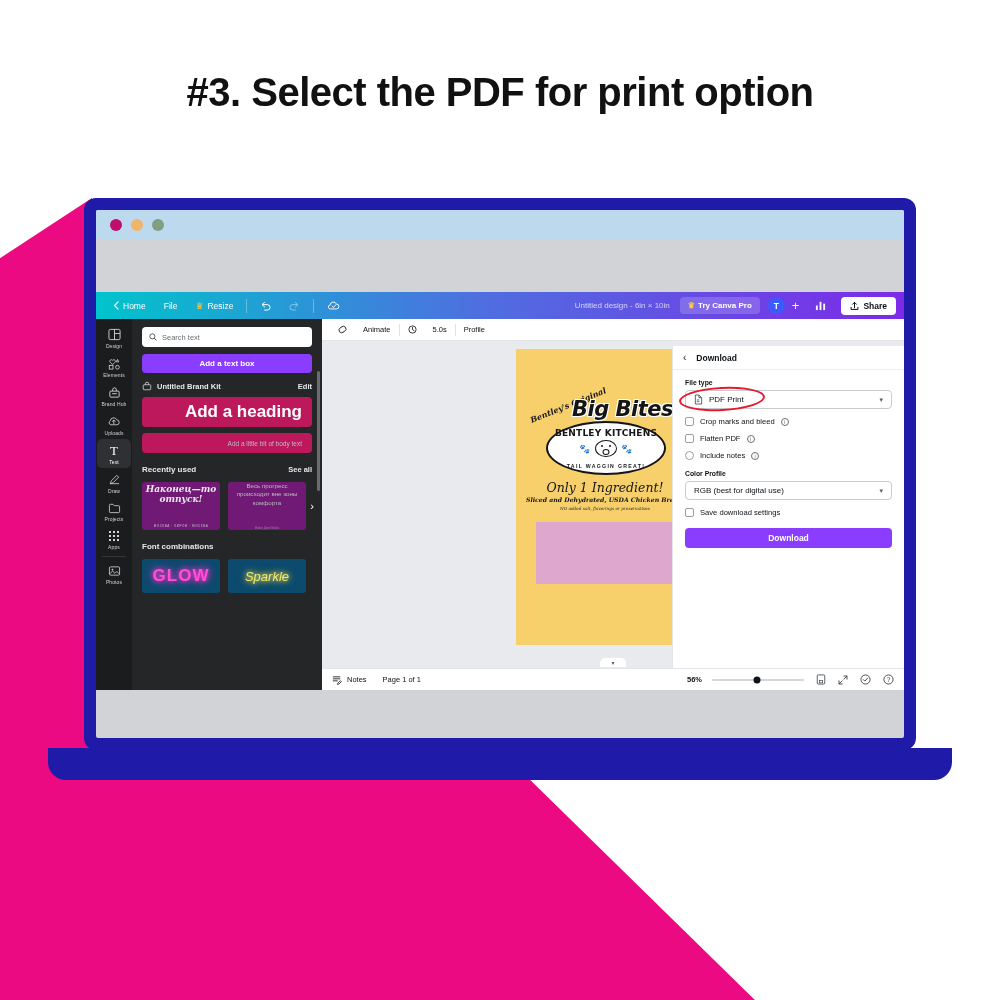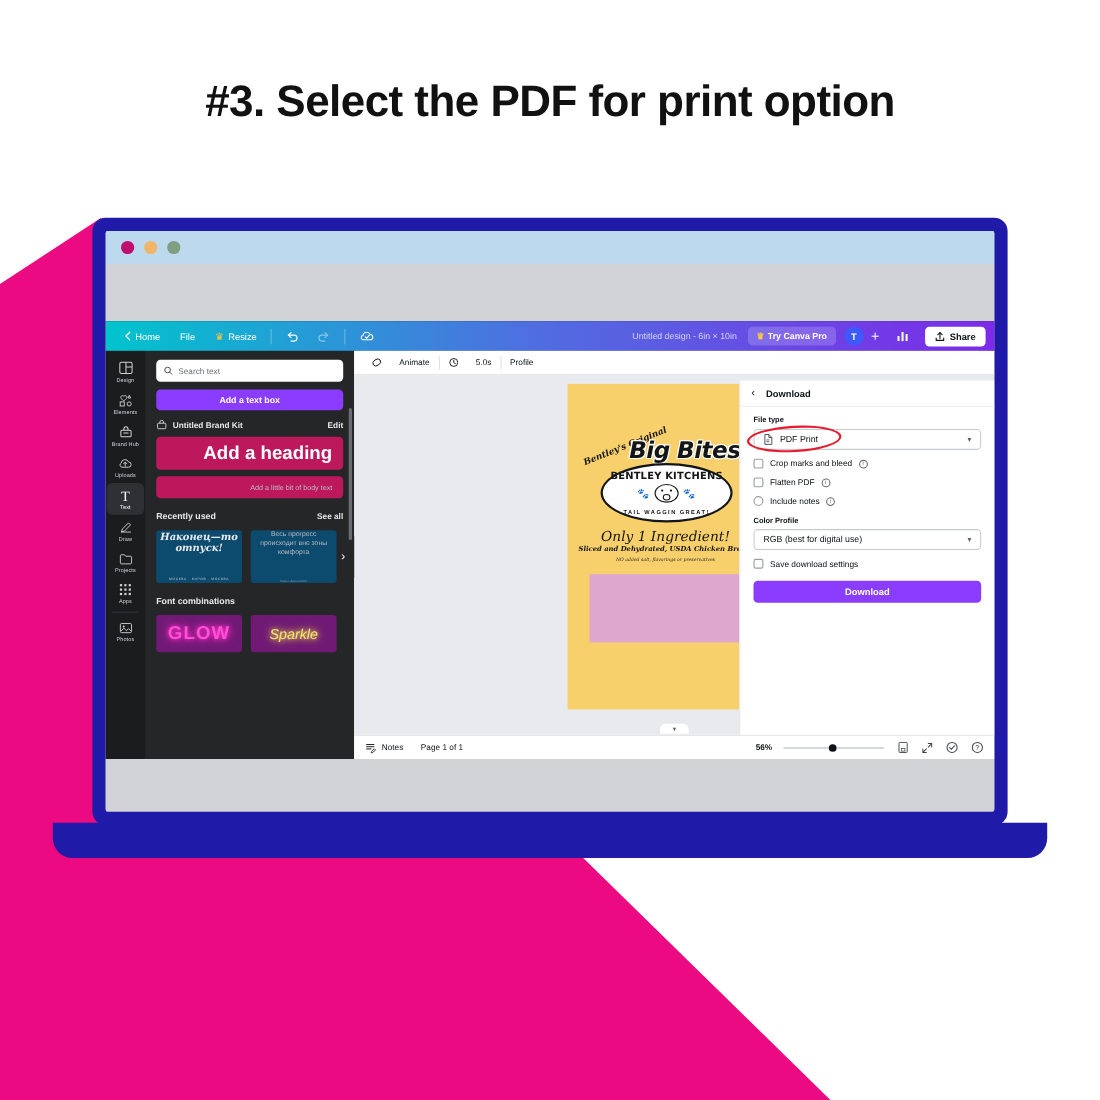--- a/index.html
+++ b/index.html
@@ -109,33 +109,33 @@
   .txt-card { margin-top: 6px; background: #be185d; border-radius: 4px; color: #fff;
               display: flex; align-items: center; padding: 0 10px; cursor: pointer; justify-content: flex-end; }
   .txt-h { height: 30px; font-size: 17px; font-weight: 700; }
   .txt-s { height: 24px; font-size: 10px; font-weight: 700; }
   .txt-b { height: 20px; font-size: 6.5px; color: #b9bdc1; }
   .sect-row { margin-top: 12px; display: flex; align-items: center; justify-content: space-between;
               color: #e6e8ea; font-size: 8px; font-weight: 700; }
   .see-all { font-size: 7.5px; cursor: pointer; }
   .recent { margin-top: 8px; display: flex; gap: 8px; align-items: center; position: relative; }
   .rc {
-    width: 78px; height: 48px; background: #0c4a6e; border-radius: 3px;
+    width: 78px; height: 48px; background: #701a75; border-radius: 3px;
     display: flex; flex-direction: column; align-items: center; justify-content: center;
     text-align: center; color: #e8eaec; overflow: hidden; cursor: pointer; gap: 16px;
   }
   .rc1 { font-family: "DejaVu Serif", serif; font-style: italic; font-size: 9px; line-height: 1.15; font-weight: 700; }
   .rc1 small { display: block; font-size: 3px; letter-spacing: .6px; font-style: normal;
                font-weight: 400; margin-top: 4px; opacity: .75; font-family: "Liberation Sans", sans-serif; }
   .rc2 { font-size: 6.2px; line-height: 1.4; color: #b8bcc0; padding: 0 4px; }
   .rc2 small { display: block; font-size: 2.8px; margin-top: 3px; opacity: .6; }
   .rc-arrow { position: absolute; right: -2px; top: 50%; transform: translateY(-50%);
               color: #fff; font-size: 11px; cursor: pointer; }
   .combos { margin-top: 8px; display: flex; gap: 8px; }
-  .cb { width: 78px; height: 34px; background: #701a75; border-radius: 3px;
+  .cb { width: 78px; height: 34px; background: #0c4a6e; border-radius: 3px;
         display: flex; align-items: center; justify-content: center; cursor: pointer; }
   .glow { font-size: 17px; font-weight: 700; color: #ff4fd8;
           text-shadow: 0 0 5px #ff2ec4, 0 0 10px #ff2ec4; letter-spacing: 1px; }
   .sparkle { font-family: Liberation Sans, sans-serif; font-style: italic; font-size: 13px; color: #f5e96b;
              text-shadow: 0 0 5px #f0e060, 0 0 9px #d8c940; }
   .panel-scroll { position: absolute; right: 2px; top: 52px; width: 3px; height: 120px;
                   background: #6a6c70; border-radius: 2px; }
   .collapse-tab {
     position: absolute; right: -8px; top: 168px; width: 9px; height: 38px;
     background: #252627; border-radius: 0 6px 6px 0;

